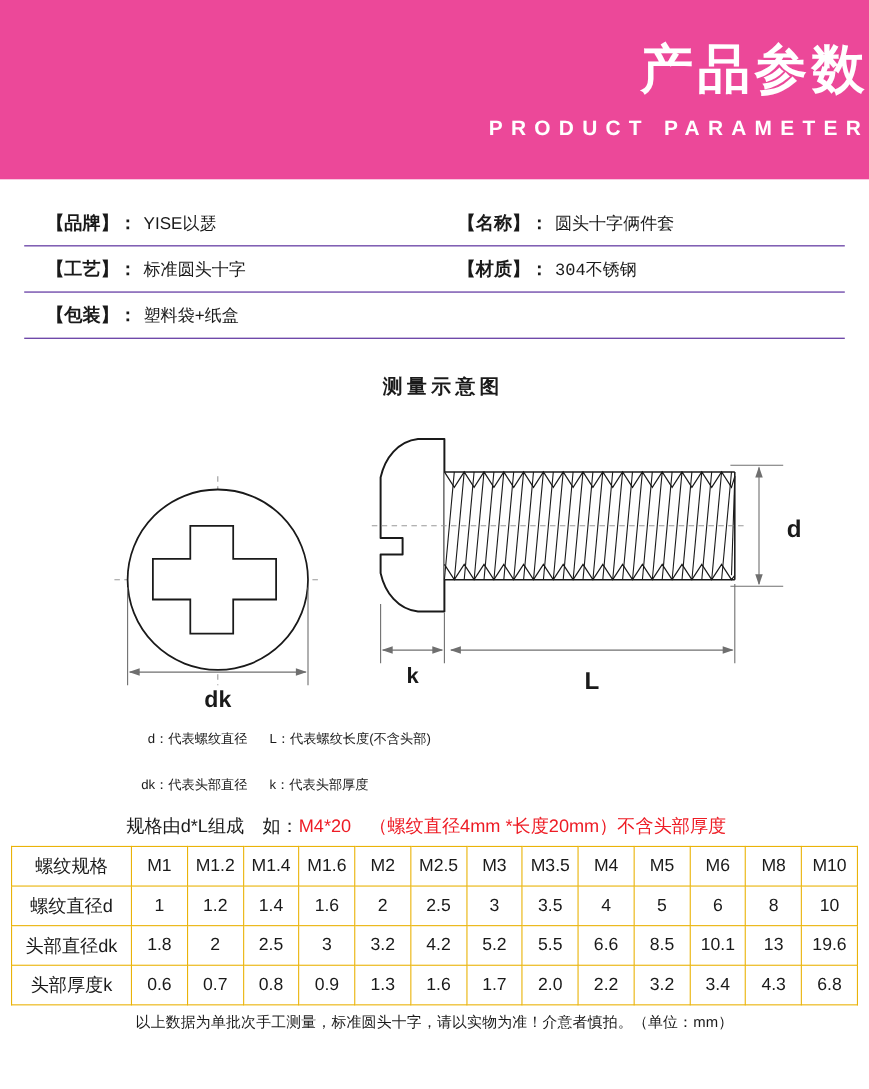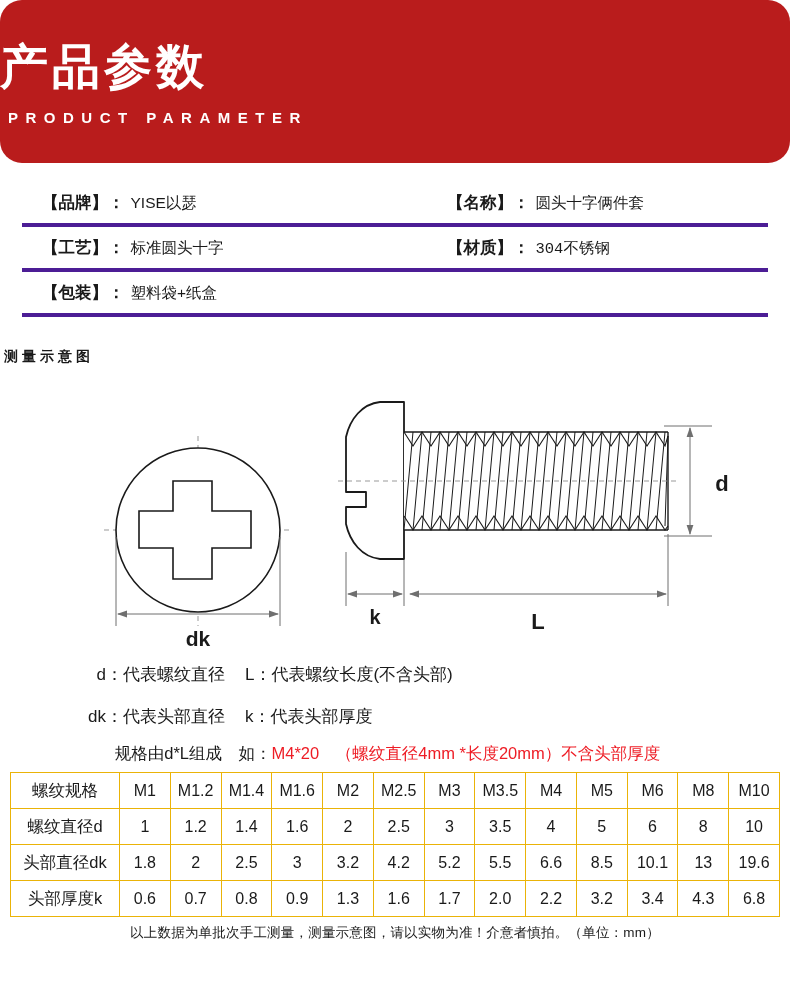--- a/index.html
+++ b/index.html
@@ -13,56 +13,54 @@
     font-family: "Liberation Sans", "DejaVu Sans", sans-serif;
     color: #1a1a1a;
     overflow: hidden;
     position: relative;
   }
 
   
   .banner {
     width: 790px;
     height: 163px;
-    background: #b91c1c;
+    background: #ec4899;
     box-sizing: border-box;
     display: flex;
     flex-direction: column;
-    align-items: flex-start;
+    align-items: flex-end;
     justify-content: center;
-    border-radius: 22px;
   }
   .banner-title {
     color: #ffffff;
     font-size: 48px;
     font-weight: bold;
     letter-spacing: 4px;
     line-height: 1.1;
     margin-top: 4px;
   }
   .banner-sub {
     color: #ffffff;
-    font-size: 15px;
+    font-size: 19px;
     font-weight: bold;
     letter-spacing: 7.5px;
     margin-top: 16px;
     padding-left: 8px;
   }
 
   
   .info-block {
     margin: 19px 22px 0 22px;
     width: 746px;
   }
   .info-row {
     display: flex;
-    border-bottom: 4px solid #4c1d95;
+    border-bottom: 1px solid #4c1d95;
     height: 41px;
     align-items: center;
-    gap: 31px;
   }
   .info-cell {
     display: flex;
     align-items: baseline;
     font-size: 16.5px;
   }
   .info-cell.left  { width: 385px; padding-left: 20px; box-sizing: border-box; }
   .info-cell.right { flex: 1; padding-left: 9px; box-sizing: border-box; font-family: Liberation Mono, monospace; }
   .info-key {
     font-weight: bold;
@@ -70,25 +68,26 @@
     letter-spacing: 0px;
   }
   .info-val {
     margin-left: 6px;
     white-space: nowrap;
     font-size: 15.5px;
   }
 
   
   .diagram-title {
-    font-size: 14px;
+    text-align: center;
+    font-size: 18px;
     font-weight: bold;
     letter-spacing: 4px;
     margin-top: 31px;
-    padding-left: 4px;
+    padding-left: 16px;
   }
   .diagram-area {
     position: relative;
     width: 790px;
     height: 275px;
     margin-top: 8px;
   }
   .diagram-area svg { display: block; }
 
   
@@ -97,21 +96,21 @@
     padding: 0 0 0 0;
   }
   .legend-row {
     display: flex;
     height: 42px;
     align-items: center;
   }
   .legend-item-a { width: 245px; text-align: right; padding-right: 20px; box-sizing: border-box; }
   .legend-item-b { flex: 1; padding-left: 0px; }
   .legend-txt {
-    font-size: 17px;
+    font-size: 12px;
     white-space: nowrap;
   }
 
   
   .spec-line {
     margin-top: 6px;
     text-align: center;
     font-size: 16.5px;
     white-space: nowrap;
     padding-right: 15px;
@@ -393,13 +392,13 @@
         <td>2.2</td>
         <td>3.2</td>
         <td>3.4</td>
         <td>4.3</td>
         <td>6.8</td>
       </tr>
     </tbody>
   </table>
 </div>
 
-<div class="footer-note">以上数据为单批次手工测量，测量示意图，请以实物为准！介意者慎拍。（单位：mm）</div>
+<div class="footer-note">以上数据为单批次手工测量，标准圆头十字，请以实物为准！介意者慎拍。（单位：mm）</div>
 
 </body></html>

